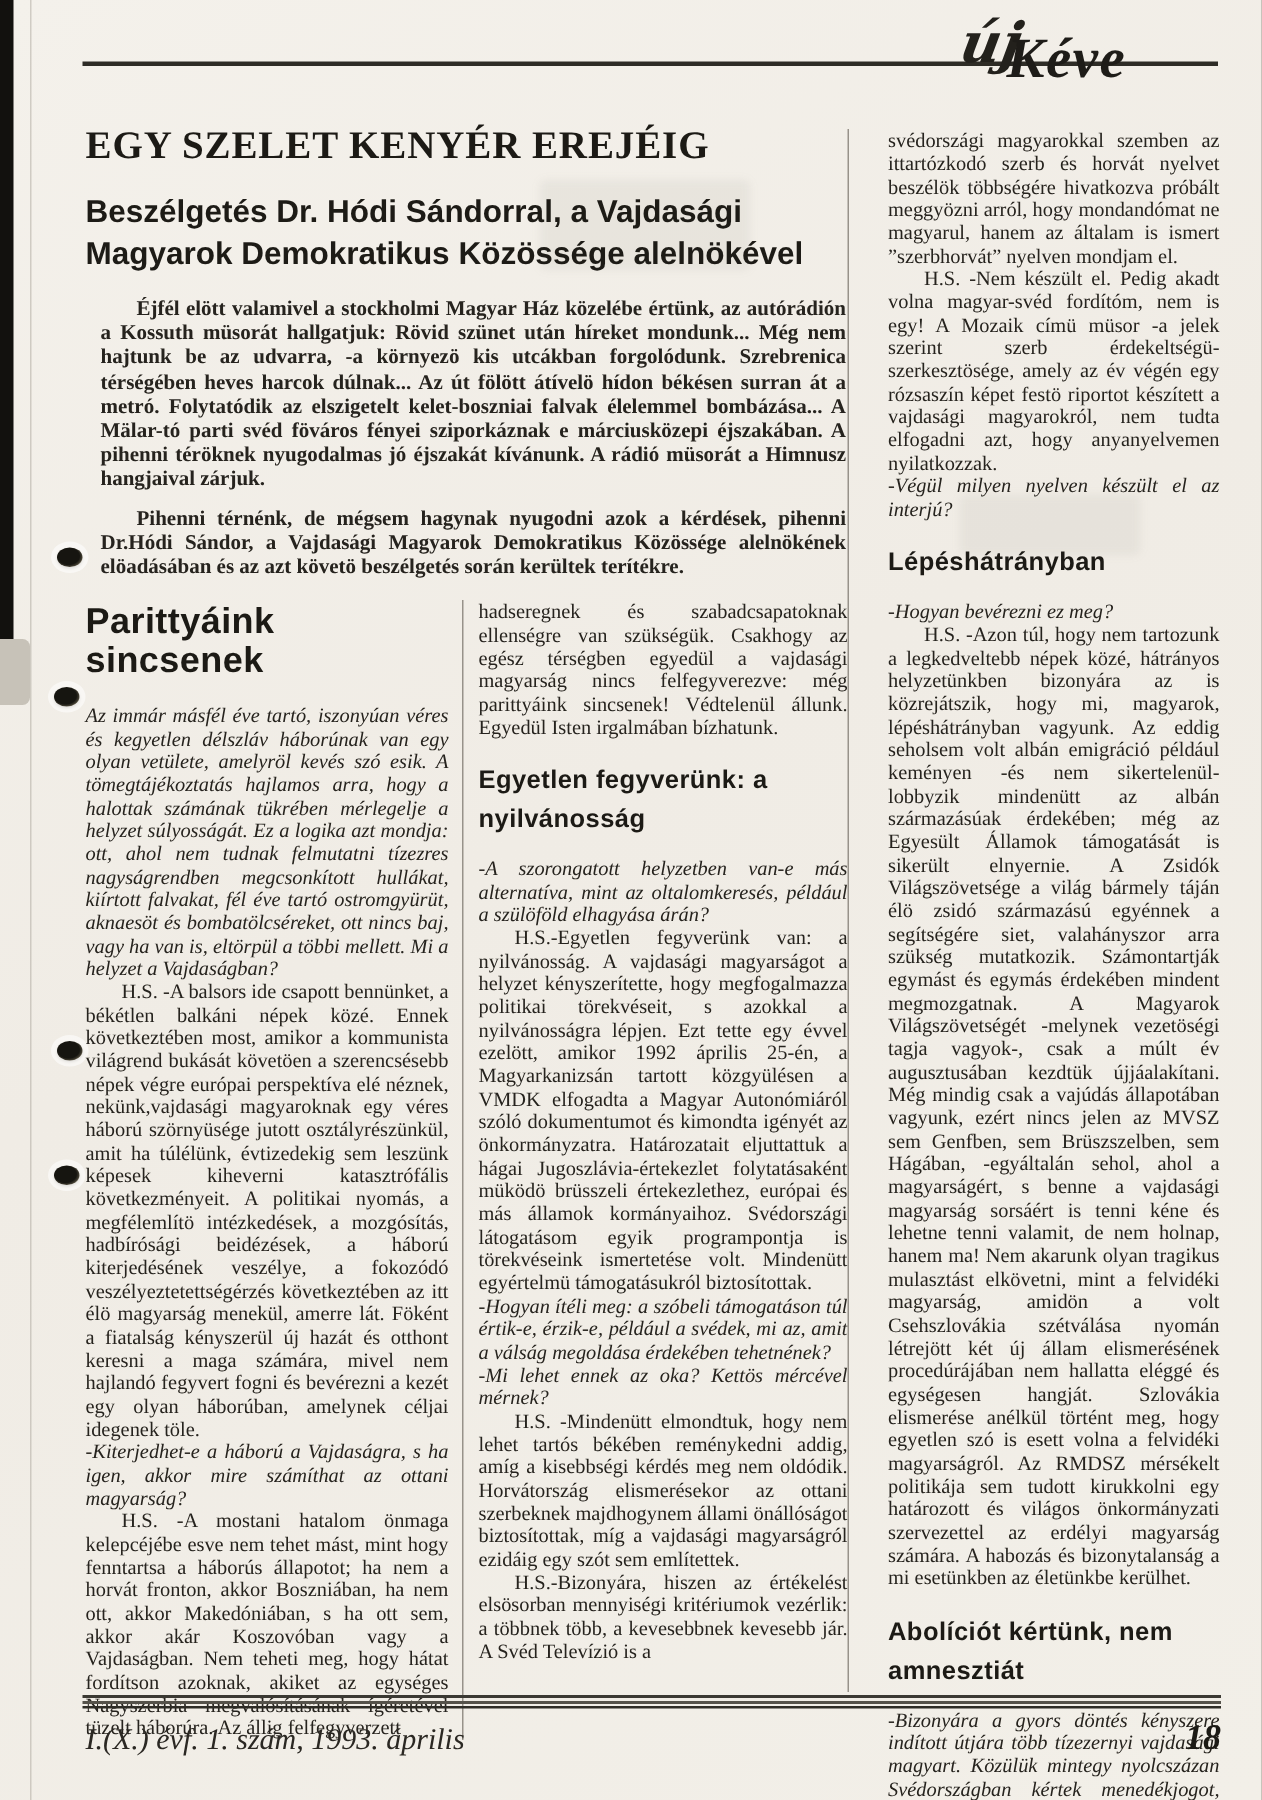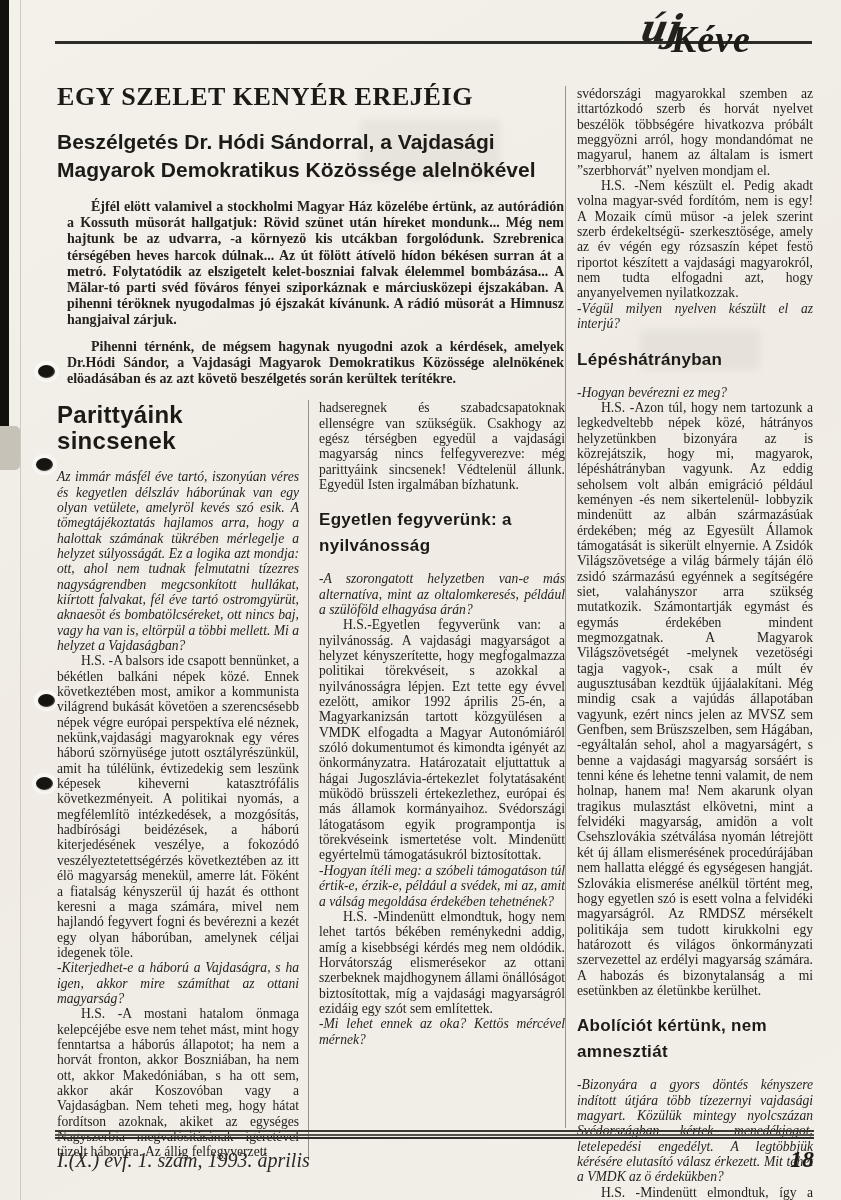--- a/index.html
+++ b/index.html
@@ -27,21 +27,21 @@
   .left-wrap { width:508px; }
   .title { font-size:26px; font-weight:bold; letter-spacing:.6px; margin:22px 0 16px; color:#1c1a15; }
   .subtitle { font-family:"Liberation Sans", sans-serif; font-size:21px; line-height:28px;
     font-weight:bold; margin:0 0 15px; width:492px; color:#1d1b16; }
   .intro { font-weight:bold; font-size:14px; line-height:16.2px; text-align:justify;
     margin:10px; text-indent:24px; width:497px; }
   .twocol { display:flex; margin-top:13px; }
   .col { font-size:13.6px; line-height:15.35px; text-align:justify; }
   .col1 { width:251px; padding-right:9px; box-sizing:border-box; }
   .col2 { width:257px; border-left:1.5px solid #97928a; padding-left:10px; box-sizing:border-box; }
-  .col3 { width:248px; border-left:1.5px solid #97928a; padding-left:11px; box-sizing:border-box; margin-top:26px; }
+  .col3 { width:248px; border-left:1.5px solid #97928a; padding-left:26px; box-sizing:border-box; margin-top:26px; }
   .blk { margin:0; }
   .blk.question { font-style:italic; }
   .blk.answer { text-indent:24px; }
   .blk.lead-italic { font-style:italic; }
   .blk.heading { font-family:"Liberation Sans", sans-serif; font-style:normal; font-weight:bold;
     font-size:17px; line-height:26px; text-align:left; text-indent:0; margin:15px 0 12px;
     letter-spacing:.3px; color:#1c1a15; }
   .col1 > .blk.heading:first-child { margin-top:2px; margin-bottom:15px; font-size:24px; }
   
   .bottom-rule { position:absolute; left:55px; width:759px; top:1130px; height:9px;
@@ -77,38 +77,39 @@
       <span class="logo-keve">Kéve</span>
     </div>
   </header>
 
   <main class="content">
     <div class="left-wrap">
       <div class="article-head">
         <h1 class="title">EGY SZELET KENYÉR EREJÉIG</h1>
         <h2 class="subtitle">Beszélgetés Dr. Hódi Sándorral, a Vajdasági Magyarok Demokratikus Közössége alelnökével</h2>
         <p class="intro">Éjfél elött valamivel a stockholmi Magyar Ház közelébe értünk, az autórádión a Kossuth müsorát hallgatjuk: Rövid szünet után híreket mondunk... Még nem hajtunk be az udvarra, -a környezö kis utcákban forgolódunk. Szrebrenica térségében heves harcok dúlnak... Az út fölött átívelö hídon békésen surran át a metró. Folytatódik az elszigetelt kelet-boszniai falvak élelemmel bombázása... A Mälar-tó parti svéd föváros fényei sziporkáznak e márciusközepi éjszakában. A pihenni téröknek nyugodalmas jó éjszakát kívánunk. A rádió müsorát a Himnusz hangjaival zárjuk.</p>
-        <p class="intro">Pihenni térnénk, de mégsem hagynak nyugodni azok a kérdések, amelyek Dr.Hódi Sándor, a Vajdasági  Magyarok Demokratikus Közössége alelnökének elöadásában és az azt követö beszélgetés során kerültek terítékre.</p>
+        <p class="intro">Pihenni térnénk, de mégsem hagynak nyugodni azok a kérdések, pihenni Dr.Hódi Sándor, a Vajdasági  Magyarok Demokratikus Közössége alelnökének elöadásában és az azt követö beszélgetés során kerültek terítékre.</p>
       </div>
       <div class="twocol">
         <div class="col col1">
             <div class="blk heading">Parittyáink sincsenek</div>
             <div class="blk lead-italic">Az immár másfél éve tartó, iszonyúan véres és kegyetlen délszláv háborúnak van egy olyan vetülete, amelyröl kevés szó esik. A tömegtájékoztatás hajlamos arra, hogy a halottak számának tükrében mérlegelje a helyzet súlyosságát. Ez a logika azt mondja: ott, ahol nem tudnak felmutatni tízezres nagyságrendben megcsonkított hullákat, kiírtott falvakat, fél éve tartó ostromgyürüt, aknaesöt és bombatölcséreket,  ott nincs baj, vagy ha van is, eltörpül a többi mellett. Mi a helyzet a Vajdaságban?</div>
             <div class="blk answer">H.S.  -A balsors ide csapott bennünket, a békétlen balkáni népek közé. Ennek következtében most, amikor a kommunista világrend bukását követöen a szerencsésebb népek végre európai perspektíva elé néznek, nekünk,vajdasági magyaroknak egy véres háború szörnyüsége jutott osztályrészünkül, amit ha túlélünk, évtizedekig sem leszünk képesek kiheverni katasztrófális következményeit. A politikai nyomás, a megfélemlítö intézkedések, a mozgósítás, hadbírósági beidézések, a háború kiterjedésének veszélye, a fokozódó veszélyeztetettségérzés következtében az itt élö magyarság menekül, amerre lát. Föként a fiatalság kényszerül új hazát és otthont keresni a maga számára, mivel nem hajlandó fegyvert fogni és bevérezni a kezét egy olyan háborúban, amelynek céljai idegenek töle.</div>
             <div class="blk question">-Kiterjedhet-e a háború a Vajdaságra, s ha igen, akkor mire számíthat az ottani magyarság?</div>
             <div class="blk answer">H.S. -A mostani hatalom önmaga kelepcéjébe esve nem tehet mást, mint hogy fenntartsa a háborús állapotot; ha nem a horvát fronton, akkor Boszniában, ha nem ott, akkor Makedóniában, s ha ott sem, akkor akár Koszovóban vagy a Vajdaságban. Nem teheti meg, hogy hátat fordítson azoknak, akiket az egységes Nagyszerbia megvalósításának ígéretével tüzelt háborúra. Az állig felfegyverzett</div>
           </div>
         <div class="col col2">
             <div class="blk cont">hadseregnek és szabadcsapatoknak ellenségre van szükségük. Csakhogy az egész térségben egyedül a vajdasági magyarság nincs felfegyverezve: még parittyáink sincsenek! Védtelenül állunk. Egyedül Isten irgalmában bízhatunk.</div>
             <div class="blk heading">Egyetlen fegyverünk: a nyilvánosság</div>
             <div class="blk question">-A szorongatott helyzetben van-e más alternatíva, mint az oltalomkeresés, például a szülöföld elhagyása árán?</div>
             <div class="blk answer">H.S.-Egyetlen fegyverünk van: a nyilvánosság. A vajdasági magyarságot a helyzet kényszerítette, hogy megfogalmazza politikai törekvéseit, s azokkal a nyilvánosságra lépjen. Ezt tette egy évvel ezelött, amikor 1992 április 25-én, a Magyarkanizsán tartott közgyülésen a VMDK elfogadta a Magyar Autonómiáról szóló dokumentumot és kimondta igényét az önkormányzatra. Határozatait eljuttattuk a hágai Jugoszlávia-értekezlet folytatásaként müködö brüsszeli értekezlethez, európai és más államok kormányaihoz. Svédországi látogatásom egyik programpontja is törekvéseink ismertetése volt. Mindenütt egyértelmü támogatásukról biztosítottak.</div>
             <div class="blk question">-Hogyan ítéli meg: a szóbeli támogatáson túl értik-e, érzik-e, például a svédek, mi az, amit a válság megoldása érdekében tehetnének?</div>
+            <div class="blk question">-Mi lehet ennek az oka? Kettös mércével mérnek?</div>
             <div class="blk answer">H.S. -Mindenütt elmondtuk, hogy nem lehet tartós békében reménykedni addig, amíg a kisebbségi kérdés meg nem oldódik. Horvátország elismerésekor az ottani szerbeknek majdhogynem állami önállóságot biztosítottak, míg a vajdasági magyarságról ezidáig egy szót sem említettek.</div>
-            <div class="blk question">-Mi lehet ennek az oka? Kettös mércével mérnek?</div>
+            <div class="blk answer">H.S.-Bizonyára, hiszen az értékelést elsösorban mennyiségi kritériumok vezérlik: a többnek több, a kevesebbnek kevesebb jár. A Svéd Televízió is a</div>
           </div>
       </div>
     </div>
     <div class="col col3">
         <div class="blk cont">svédországi magyarokkal szemben az ittartózkodó szerb és horvát nyelvet beszélök többségére hivatkozva próbált meggyözni arról, hogy mondandómat ne magyarul, hanem az általam is ismert ”szerbhorvát” nyelven mondjam el.</div>
         <div class="blk answer">H.S. -Nem készült el. Pedig akadt volna magyar-svéd fordítóm, nem is egy! A Mozaik címü müsor  -a jelek szerint szerb érdekeltségü- szerkesztösége, amely az év végén egy rózsaszín képet festö riportot készített a vajdasági magyarokról, nem tudta elfogadni azt, hogy anyanyelvemen nyilatkozzak.</div>
         <div class="blk question">-Végül  milyen nyelven készült el az interjú?</div>
         <div class="blk heading">Lépéshátrányban</div>
         <div class="blk question">-Hogyan bevérezni ez meg?</div>
         <div class="blk answer">H.S. -Azon túl, hogy nem tartozunk a legkedveltebb népek közé, hátrányos helyzetünkben bizonyára az is közrejátszik, hogy mi, magyarok, lépéshátrányban vagyunk. Az eddig seholsem volt albán emigráció például keményen  -és nem sikertelenül-  lobbyzik mindenütt az albán származásúak érdekében; még az Egyesült Államok támogatását is sikerült elnyernie. A Zsidók Világszövetsége a világ bármely táján élö zsidó származású egyénnek a segítségére siet, valahányszor arra szükség mutatkozik. Számontartják egymást és egymás érdekében mindent megmozgatnak. A Magyarok Világszövetségét  -melynek vezetöségi tagja vagyok-,  csak a múlt év augusztusában kezdtük újjáalakítani. Még mindig csak a vajúdás állapotában vagyunk, ezért nincs jelen az MVSZ sem Genfben, sem Brüszszelben, sem Hágában, -egyáltalán sehol, ahol a magyarságért, s benne a vajdasági magyarság sorsáért is tenni kéne és lehetne tenni valamit, de nem holnap, hanem ma!  Nem akarunk olyan tragikus mulasztást elkövetni, mint a felvidéki magyarság, amidön a volt Csehszlovákia szétválása nyomán létrejött két új állam elismerésének procedúrájában nem hallatta eléggé és egységesen hangját. Szlovákia elismerése anélkül történt meg, hogy egyetlen szó is esett volna a felvidéki magyarságról. Az RMDSZ mérsékelt politikája sem tudott kirukkolni egy határozott és világos önkormányzati szervezettel az erdélyi magyarság számára. A habozás és bizonytalanság a mi esetünkben az életünkbe kerülhet.</div>

